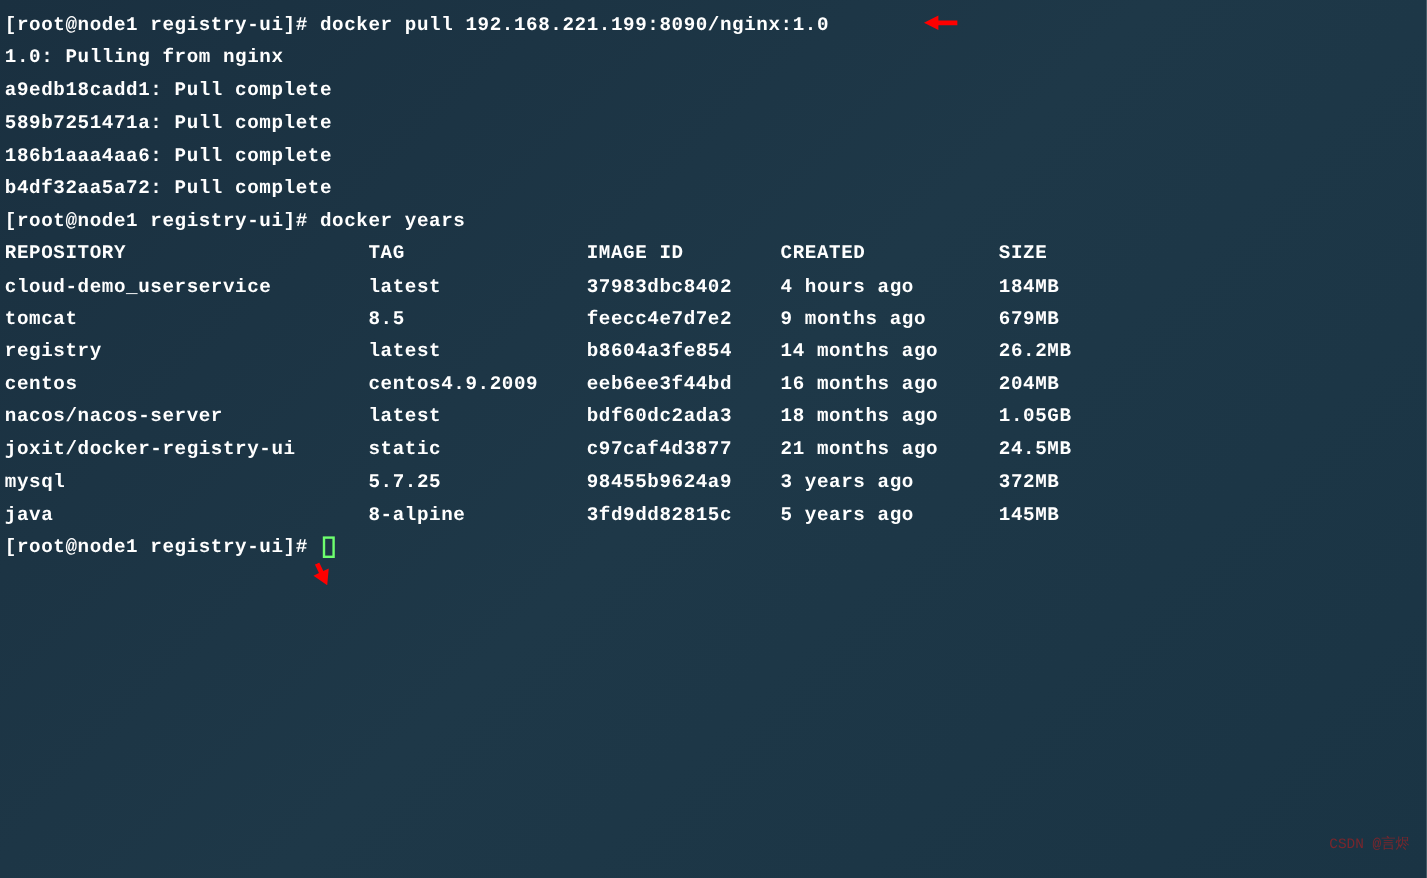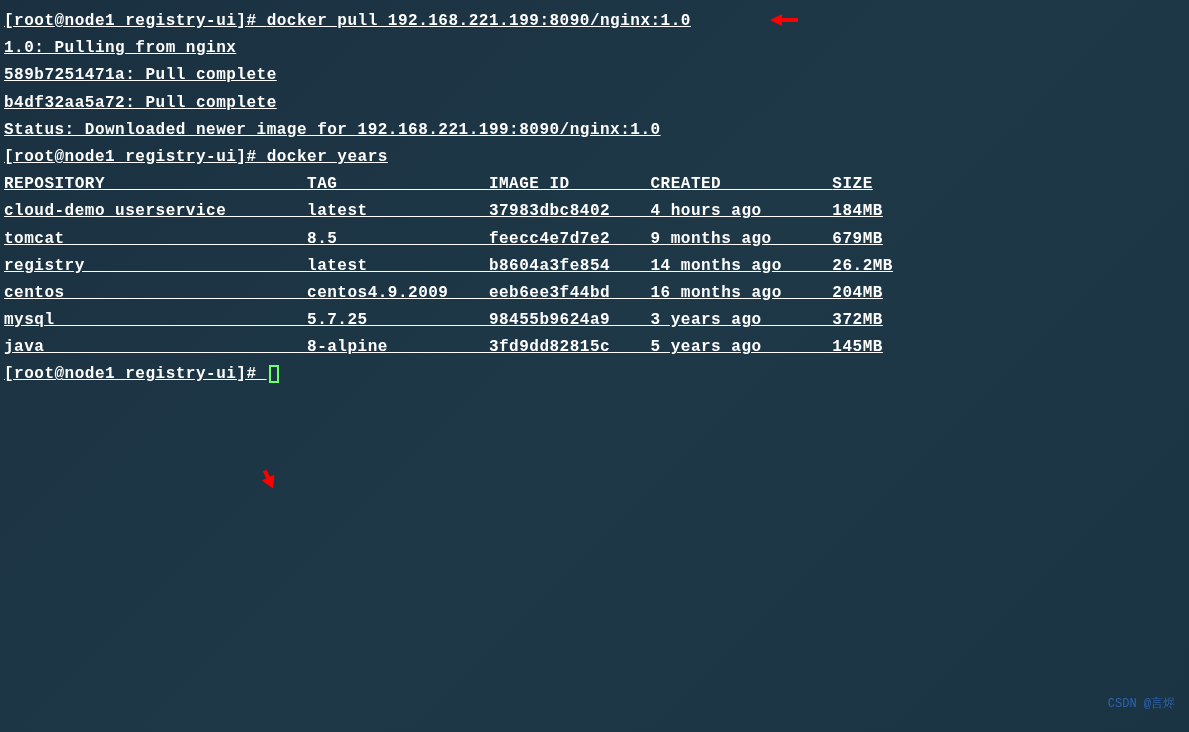--- a/index.html
+++ b/index.html
@@ -16,21 +16,20 @@
       width: 1189px;
       height: 732px;
       line-height: 1.7;
       letter-spacing: 0.5px;
       font-weight: bold;
       position: relative;
     }
     .line {
       white-space: pre;
       font-family: inherit;
-      text-decoration: underline;
     }
     .cursor {
       display: inline-block;
       width: 10px;
       height: 18px;
       border: 2px solid #6eff6e;
       vertical-align: middle;
       margin-left: 2px;
     }
     .arrow-red {
@@ -45,45 +44,48 @@
     }
     .arrow2 {
       top: 467px;
       left: 262px;
       transform: rotate(-25deg);
     }
     .watermark {
       position: absolute;
       bottom: 18px;
       right: 14px;
-      color: #3b82f6;
+      color: #b91c1c;
       font-size: 12px;
       font-weight: normal;
       opacity: 0.6;
       letter-spacing: 0;
     }
   </style>
 </head>
 <body>
 
 <div>
   <div class="line"><span>[root@node1 registry-ui]# </span><span>docker pull 192.168.221.199:8090/nginx:1.0</span></div>
   <div class="line">1.0: Pulling from nginx</div>
+  <div class="line">a9edb18cadd1: Pull complete</div>
   <div class="line">589b7251471a: Pull complete</div>
+  <div class="line">186b1aaa4aa6: Pull complete</div>
   <div class="line">b4df32aa5a72: Pull complete</div>
-  <div class="line">Status: Downloaded newer image for 192.168.221.199:8090/nginx:1.0</div>
   <div class="line"><span>[root@node1 registry-ui]# </span><span>docker years</span></div>
 
   <div class="line"><span id="h-repo">REPOSITORY                    </span><span id="h-tag">TAG               </span><span id="h-id">IMAGE ID        </span><span id="h-created">CREATED           </span><span id="h-size">SIZE</span></div>
 
   <div id="images-body">
       <div class="line">cloud-demo_userservice        latest            37983dbc8402    4 hours ago       184MB</div>
       <div class="line">tomcat                        8.5               feecc4e7d7e2    9 months ago      679MB</div>
       <div class="line">registry                      latest            b8604a3fe854    14 months ago     26.2MB</div>
       <div class="line">centos                        centos4.9.2009    eeb6ee3f44bd    16 months ago     204MB</div>
+      <div class="line">nacos/nacos-server            latest            bdf60dc2ada3    18 months ago     1.05GB</div>
+      <div class="line">joxit/docker-registry-ui      static            c97caf4d3877    21 months ago     24.5MB</div>
       <div class="line">mysql                         5.7.25            98455b9624a9    3 years ago       372MB</div>
       <div class="line">java                          8-alpine          3fd9dd82815c    5 years ago       145MB</div>
     </div>
 
   <div class="line"><span>[root@node1 registry-ui]# </span><span class="cursor"></span></div>
 </div>
 
 <span class="arrow-red arrow1">
   <svg width="28" height="16" viewBox="0 0 28 16">
       <path d="M0 8 L12 2 L12 6 L28 6 L28 10 L12 10 L12 14 Z" fill="#ff0000"></path>

